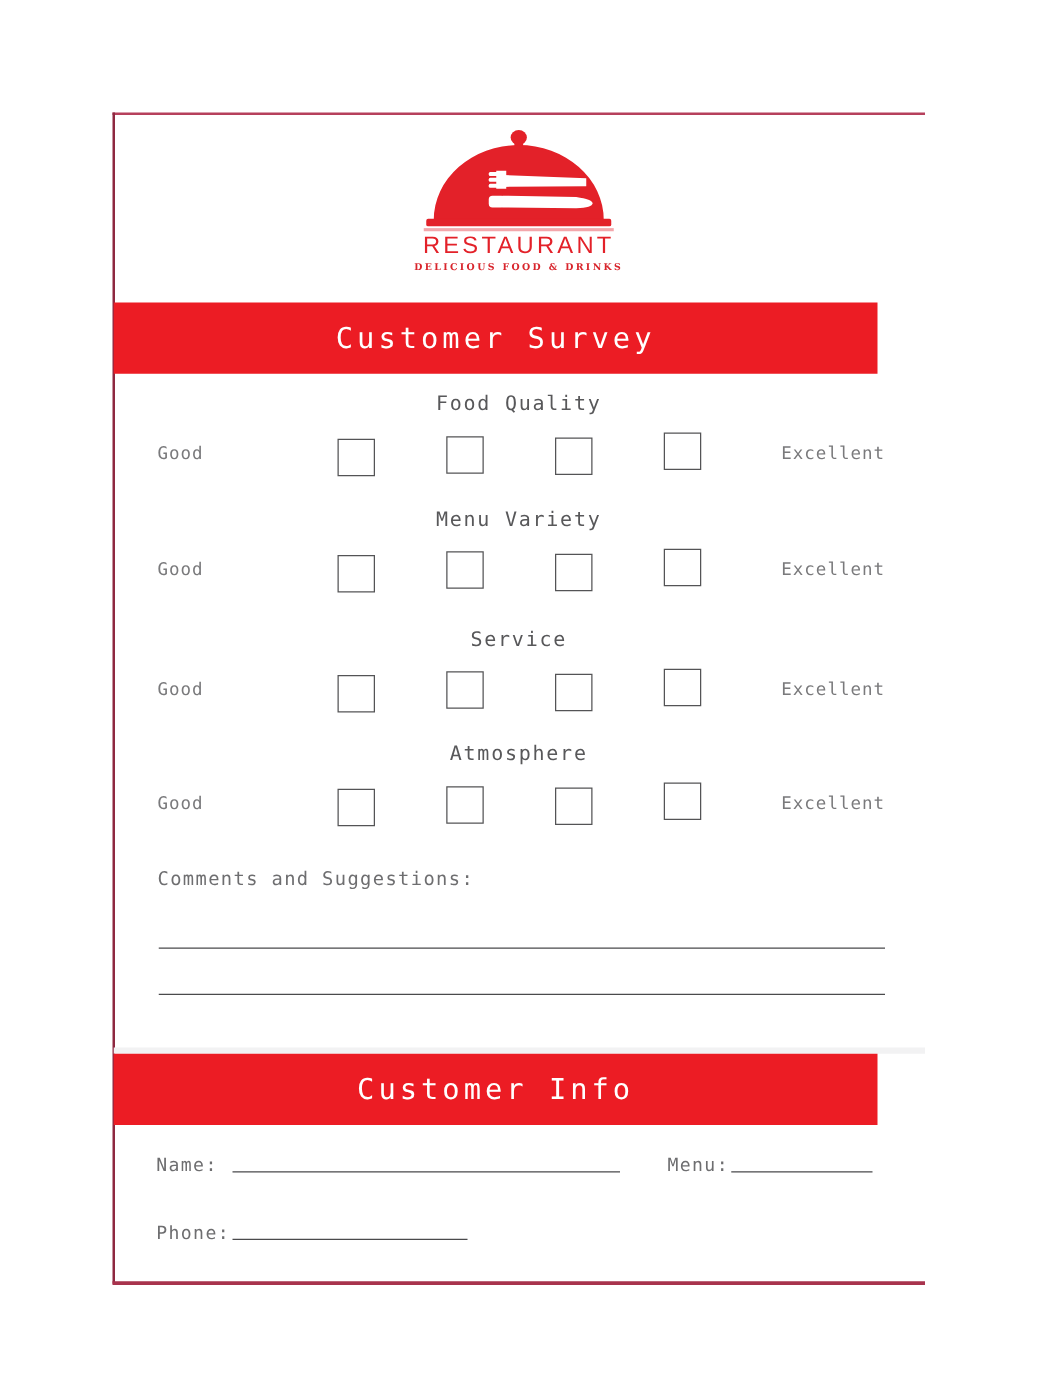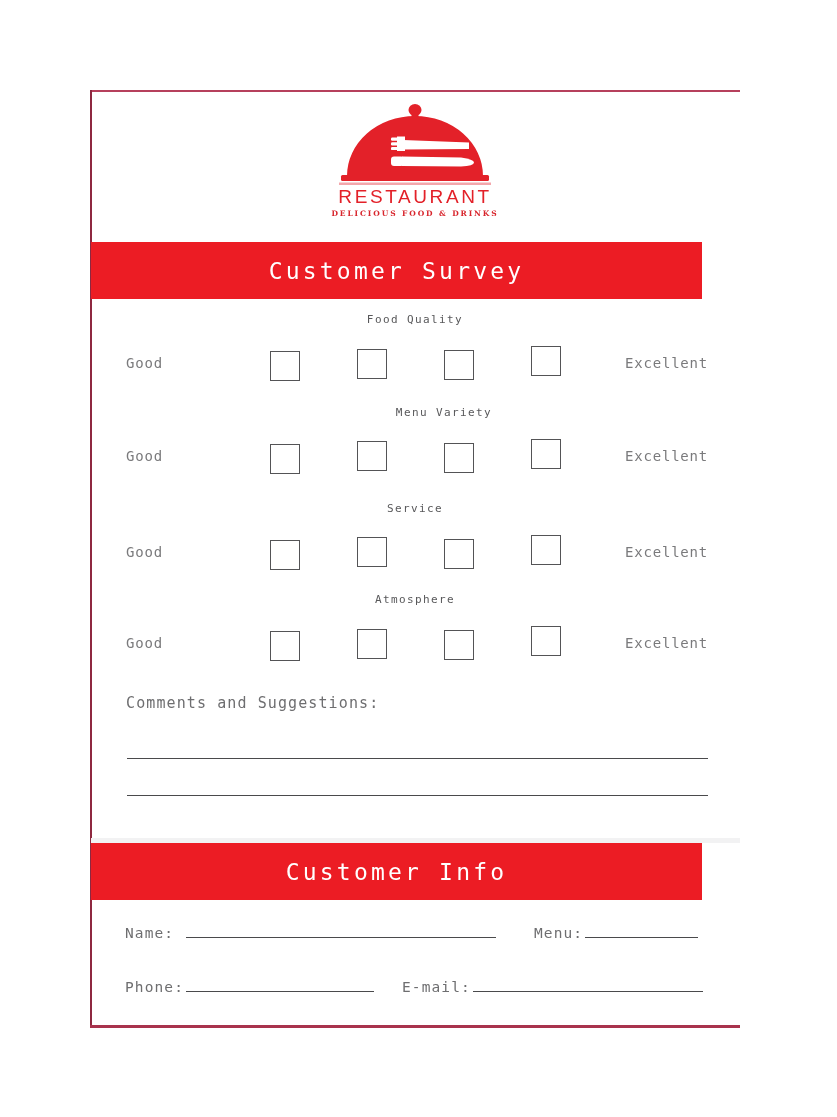--- a/index.html
+++ b/index.html
@@ -99,21 +99,21 @@
   }
   #band-above-info { top: 748px; }
 
   
   .rating-group { position: absolute; left: 0; width: 650px; }
   .rating-title {
     position: absolute;
     left: 0;
     width: 650px;
     text-align: center;
-    font-size: 11px;
+    font-size: 16px;
     color: #58585a;
     letter-spacing: 1.4px;
   }
   .rating-row { position: absolute; left: 0; width: 650px; height: 42px; }
   .scale-label {
     position: absolute;
     font-size: 14px;
     color: #7a7a7c;
     letter-spacing: 0.8px;
     top: 9px;
@@ -218,21 +218,21 @@
       <span class="scale-label low">Good</span>
       <span class="scale-label high">Excellent</span>
       <div class="checkbox" style="left:180px;top:5px;"></div>
       <div class="checkbox" style="left:267px;top:3px;"></div>
       <div class="checkbox" style="left:354px;top:4px;"></div>
       <div class="checkbox" style="left:441px;top:0px;"></div>
     </div>
   </div>
 
   <div class="rating-group" style="top:316px;height:84px;">
-    <div class="rating-title" style="top:0;padding-left:29px;">Menu Variety</div>
+    <div class="rating-title" style="top:0;">Menu Variety</div>
     <div class="rating-row" style="top:33px;">
       <span class="scale-label low">Good</span>
       <span class="scale-label high">Excellent</span>
       <div class="checkbox" style="left:180px;top:5px;"></div>
       <div class="checkbox" style="left:267px;top:2px;"></div>
       <div class="checkbox" style="left:354px;top:4px;"></div>
       <div class="checkbox" style="left:441px;top:0px;"></div>
     </div>
   </div>
 
@@ -275,18 +275,14 @@
   <div class="field" id="field-date">
     <span>Menu:</span>
     <span class="field-rule" id="rule-date"></span>
   </div>
 
   <div class="field" id="field-phone">
     <span>Phone:</span>
     <span class="field-rule" id="rule-phone"></span>
   </div>
 
-  <div class="field" id="field-email">
-    <span>E-mail:</span>
-    <span class="field-rule" id="rule-email"></span>
-  </div>
 
 </div>
 
 </body></html>

